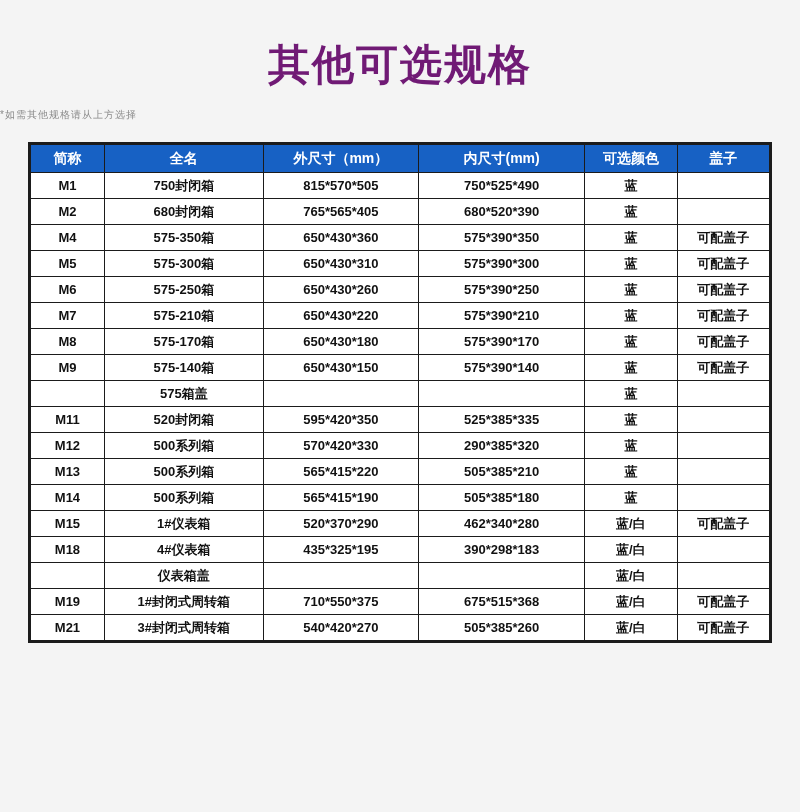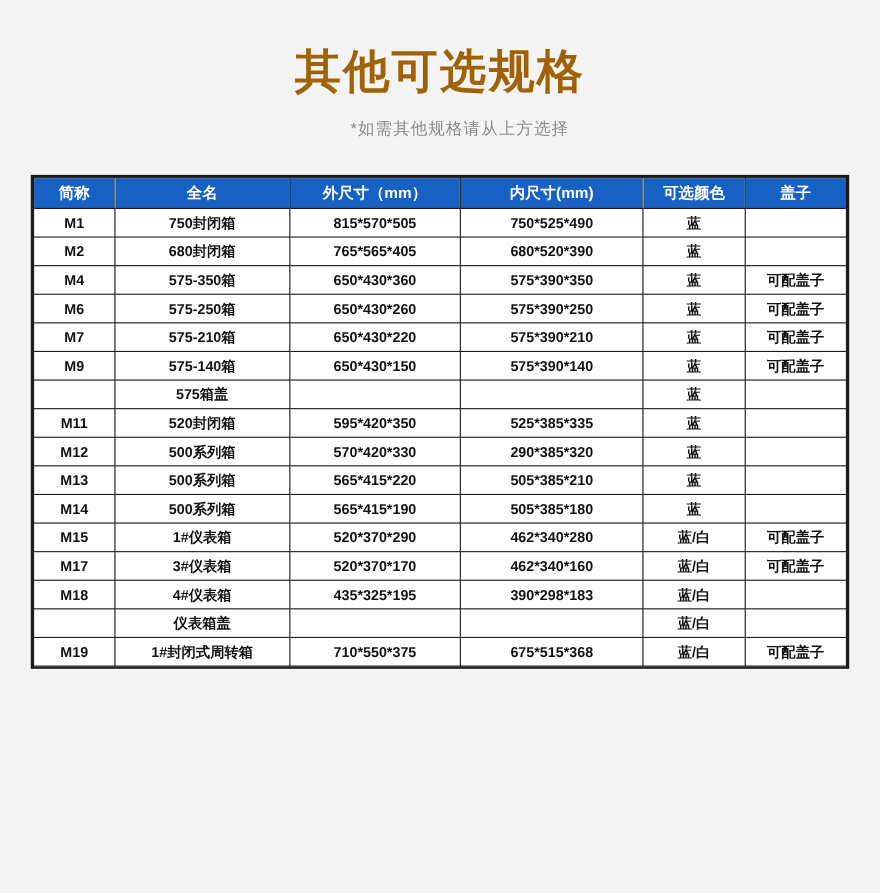--- a/index.html
+++ b/index.html
@@ -20,34 +20,33 @@
     height: 812px;
     box-sizing: border-box;
     padding: 0;
     position: relative;
   }
   .title {
     text-align: center;
     font-size: 42px;
     font-weight: bold;
     letter-spacing: 2px;
-    color: #a16207;
+    color: #701a75;
     padding-top: 40px;
     line-height: 1.2;
   }
   .subtitle {
-    text-align: center;
-    font-size: 15px;
+    text-align: left;
+    font-size: 10px;
     color: #8a8a8a;
     margin-top: 18px;
     letter-spacing: 1px;
-    padding-left: 36px;
   }
   .table-wrap {
-    margin: 32px 28px 0 28px;
+    margin: 20px 28px 0 28px;
     border: 2px solid #1b1b1b;
     box-sizing: border-box;
   }
   table.spec {
     border-collapse: collapse;
     width: 100%;
     table-layout: fixed;
   }
   table.spec th, table.spec td {
     border: 1px solid #1b1b1b;
@@ -123,36 +122,52 @@
           </tr>
           <tr>
             <td>M4</td>
             <td>575-350箱</td>
             <td>650*430*360</td>
             <td>575*390*350</td>
             <td>蓝</td>
             <td>可配盖子</td>
           </tr>
           <tr>
+            <td>M5</td>
+            <td>575-300箱</td>
+            <td>650*430*310</td>
+            <td>575*390*300</td>
+            <td>蓝</td>
+            <td>可配盖子</td>
+          </tr>
+          <tr>
             <td>M6</td>
             <td>575-250箱</td>
             <td>650*430*260</td>
             <td>575*390*250</td>
             <td>蓝</td>
             <td>可配盖子</td>
           </tr>
           <tr>
             <td>M7</td>
             <td>575-210箱</td>
             <td>650*430*220</td>
             <td>575*390*210</td>
             <td>蓝</td>
             <td>可配盖子</td>
           </tr>
           <tr>
+            <td>M8</td>
+            <td>575-170箱</td>
+            <td>650*430*180</td>
+            <td>575*390*170</td>
+            <td>蓝</td>
+            <td>可配盖子</td>
+          </tr>
+          <tr>
             <td>M9</td>
             <td>575-140箱</td>
             <td>650*430*150</td>
             <td>575*390*140</td>
             <td>蓝</td>
             <td>可配盖子</td>
           </tr>
           <tr>
             <td></td>
             <td>575箱盖</td>
@@ -195,28 +210,20 @@
           </tr>
           <tr>
             <td>M15</td>
             <td>1#仪表箱</td>
             <td>520*370*290</td>
             <td>462*340*280</td>
             <td>蓝/白</td>
             <td>可配盖子</td>
           </tr>
           <tr>
-            <td>M17</td>
-            <td>3#仪表箱</td>
-            <td>520*370*170</td>
-            <td>462*340*160</td>
-            <td>蓝/白</td>
-            <td>可配盖子</td>
-          </tr>
-          <tr>
             <td>M18</td>
             <td>4#仪表箱</td>
             <td>435*325*195</td>
             <td>390*298*183</td>
             <td>蓝/白</td>
             <td></td>
           </tr>
           <tr>
             <td></td>
             <td>仪表箱盖</td>
@@ -226,17 +233,25 @@
             <td></td>
           </tr>
           <tr>
             <td>M19</td>
             <td>1#封闭式周转箱</td>
             <td>710*550*375</td>
             <td>675*515*368</td>
             <td>蓝/白</td>
             <td>可配盖子</td>
           </tr>
+          <tr>
+            <td>M21</td>
+            <td>3#封闭式周转箱</td>
+            <td>540*420*270</td>
+            <td>505*385*260</td>
+            <td>蓝/白</td>
+            <td>可配盖子</td>
+          </tr>
         </tbody>
     </table>
   </div>
 
 </div>
 
 </body></html>

